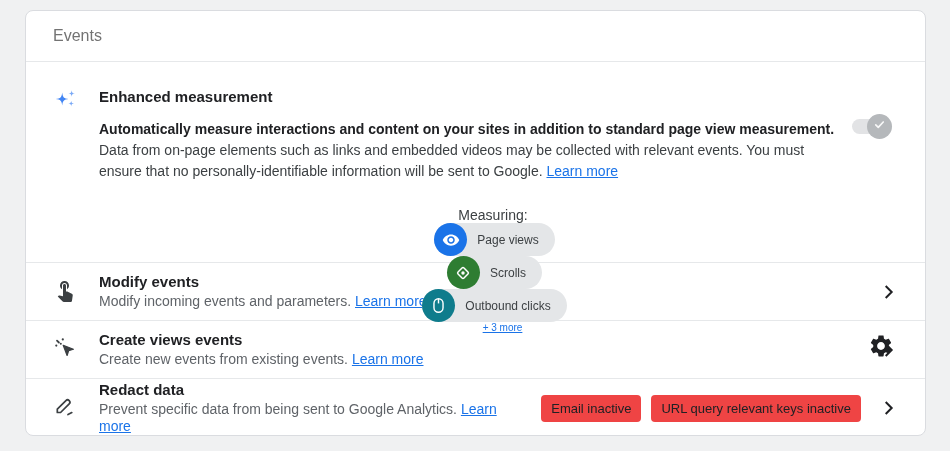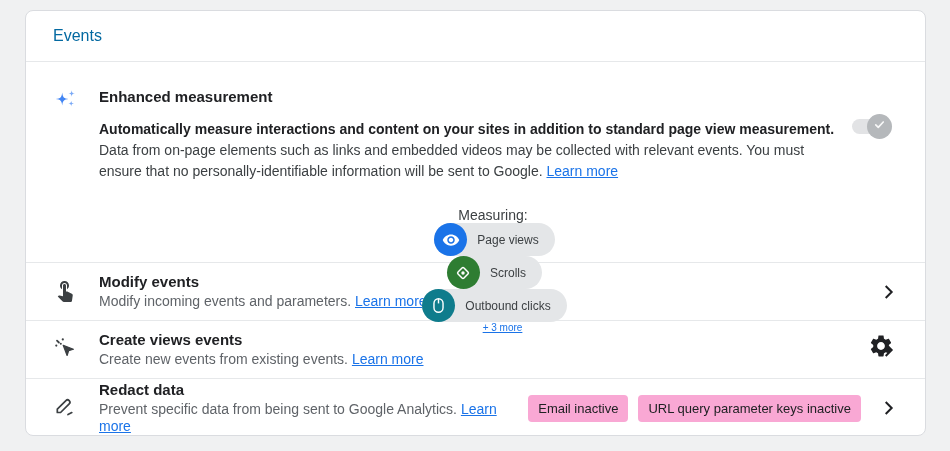--- a/index.html
+++ b/index.html
@@ -18,21 +18,21 @@
     background: #ffffff;
     border: 1px solid #dadce0;
     border-radius: 8px;
     overflow: hidden;
   }
   .card-header {
     height: 51px;
     display: flex; align-items: center;
     padding: 0 27px;
     border-bottom: 1px solid #e6e8ea;
-    font-size: 16px; color: #0369a1;
+    font-size: 16px; color: #737373;
   }
   
   .em-section {
     position: relative;
     display: flex;
     padding: 24px 24px 24px 27px;
     border-bottom: 1px solid #e6e8ea;
     height: 201px;
   }
   .icon-col { width: 46px; flex: 0 0 46px; padding-top: 1px; }
@@ -89,21 +89,21 @@
     border-bottom: 1px solid #e6e8ea;
     cursor: pointer;
   }
   .row:last-child { border-bottom: none; }
   .row .icon-col { padding-top: 0; display:flex; align-items:center; }
   .row-text { flex: 1; min-width: 0; }
   .row-title { font-size: 15px; font-weight: 700; color: #202124; line-height: 18px; }
   .row-desc { font-size: 14px; color: #5f6368; line-height: 17px; margin-top: 2px; }
   .row-right { margin-left: auto; display: flex; align-items: center; }
   .badge {
-    background: #f9a8d4; color: #202124;
+    background: #ef4444; color: #202124;
     font-size: 13px; padding: 6px 10px;
     border-radius: 4px; margin-left: 10px;
     white-space: nowrap;
   }
   .chevron { margin-left: 16px; margin-right: 2px; display: flex; align-items: center; }
 </style>
 </head>
 <body>
 
 <div class="card">
@@ -252,21 +252,21 @@
     </div>
     <div class="row-text">
       <div class="row-title">Redact data</div>
       <div class="row-desc">
         <span>Prevent specific data from being sent to Google Analytics.</span>
         <a class="link" href="#">Learn more</a>
       </div>
     </div>
     <div class="row-right">
       <span class="badge">Email inactive</span>
-      <span class="badge">URL query parameter keys inactive</span>
+      <span class="badge">URL query relevant keys inactive</span>
       <span class="chevron">
         <svg width="22" height="22" viewBox="0 0 24 24">
           <path d="M9.5 5.5 L16 12 L9.5 18.5" fill="none" stroke="#202124" stroke-width="2.2"></path>
         </svg>
       </span>
     </div>
   </div>
 
 </div>
 

